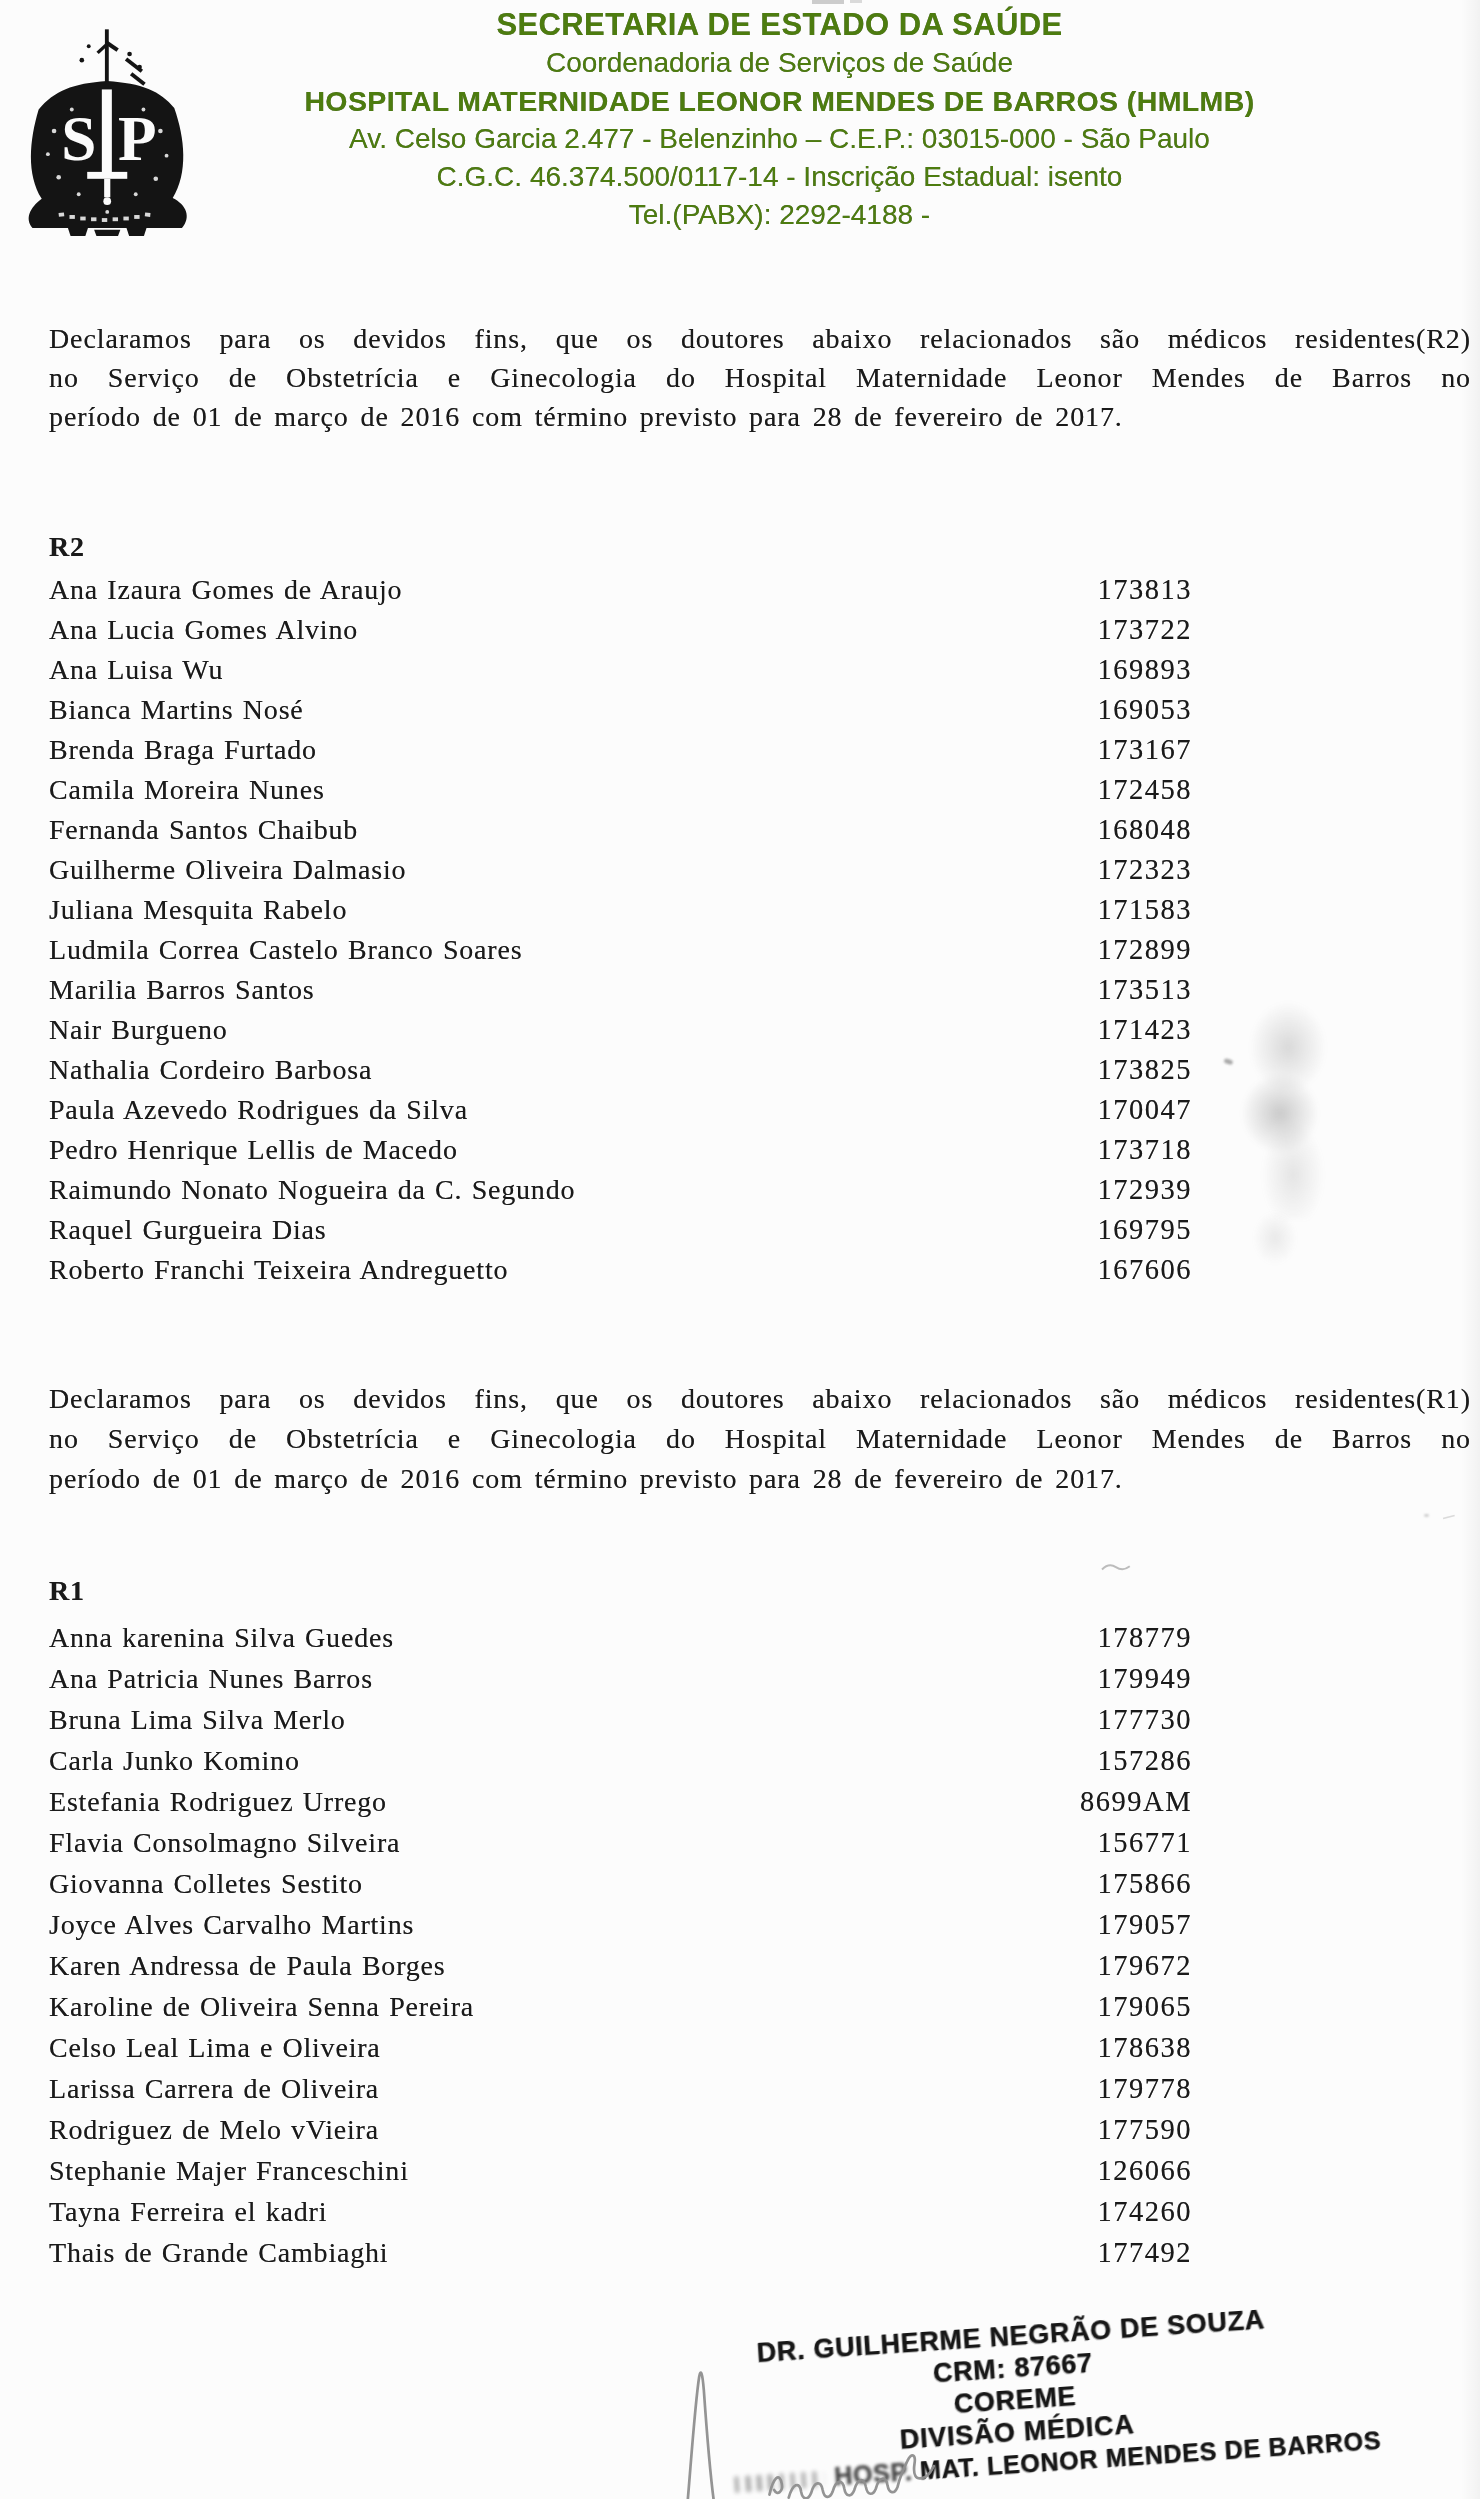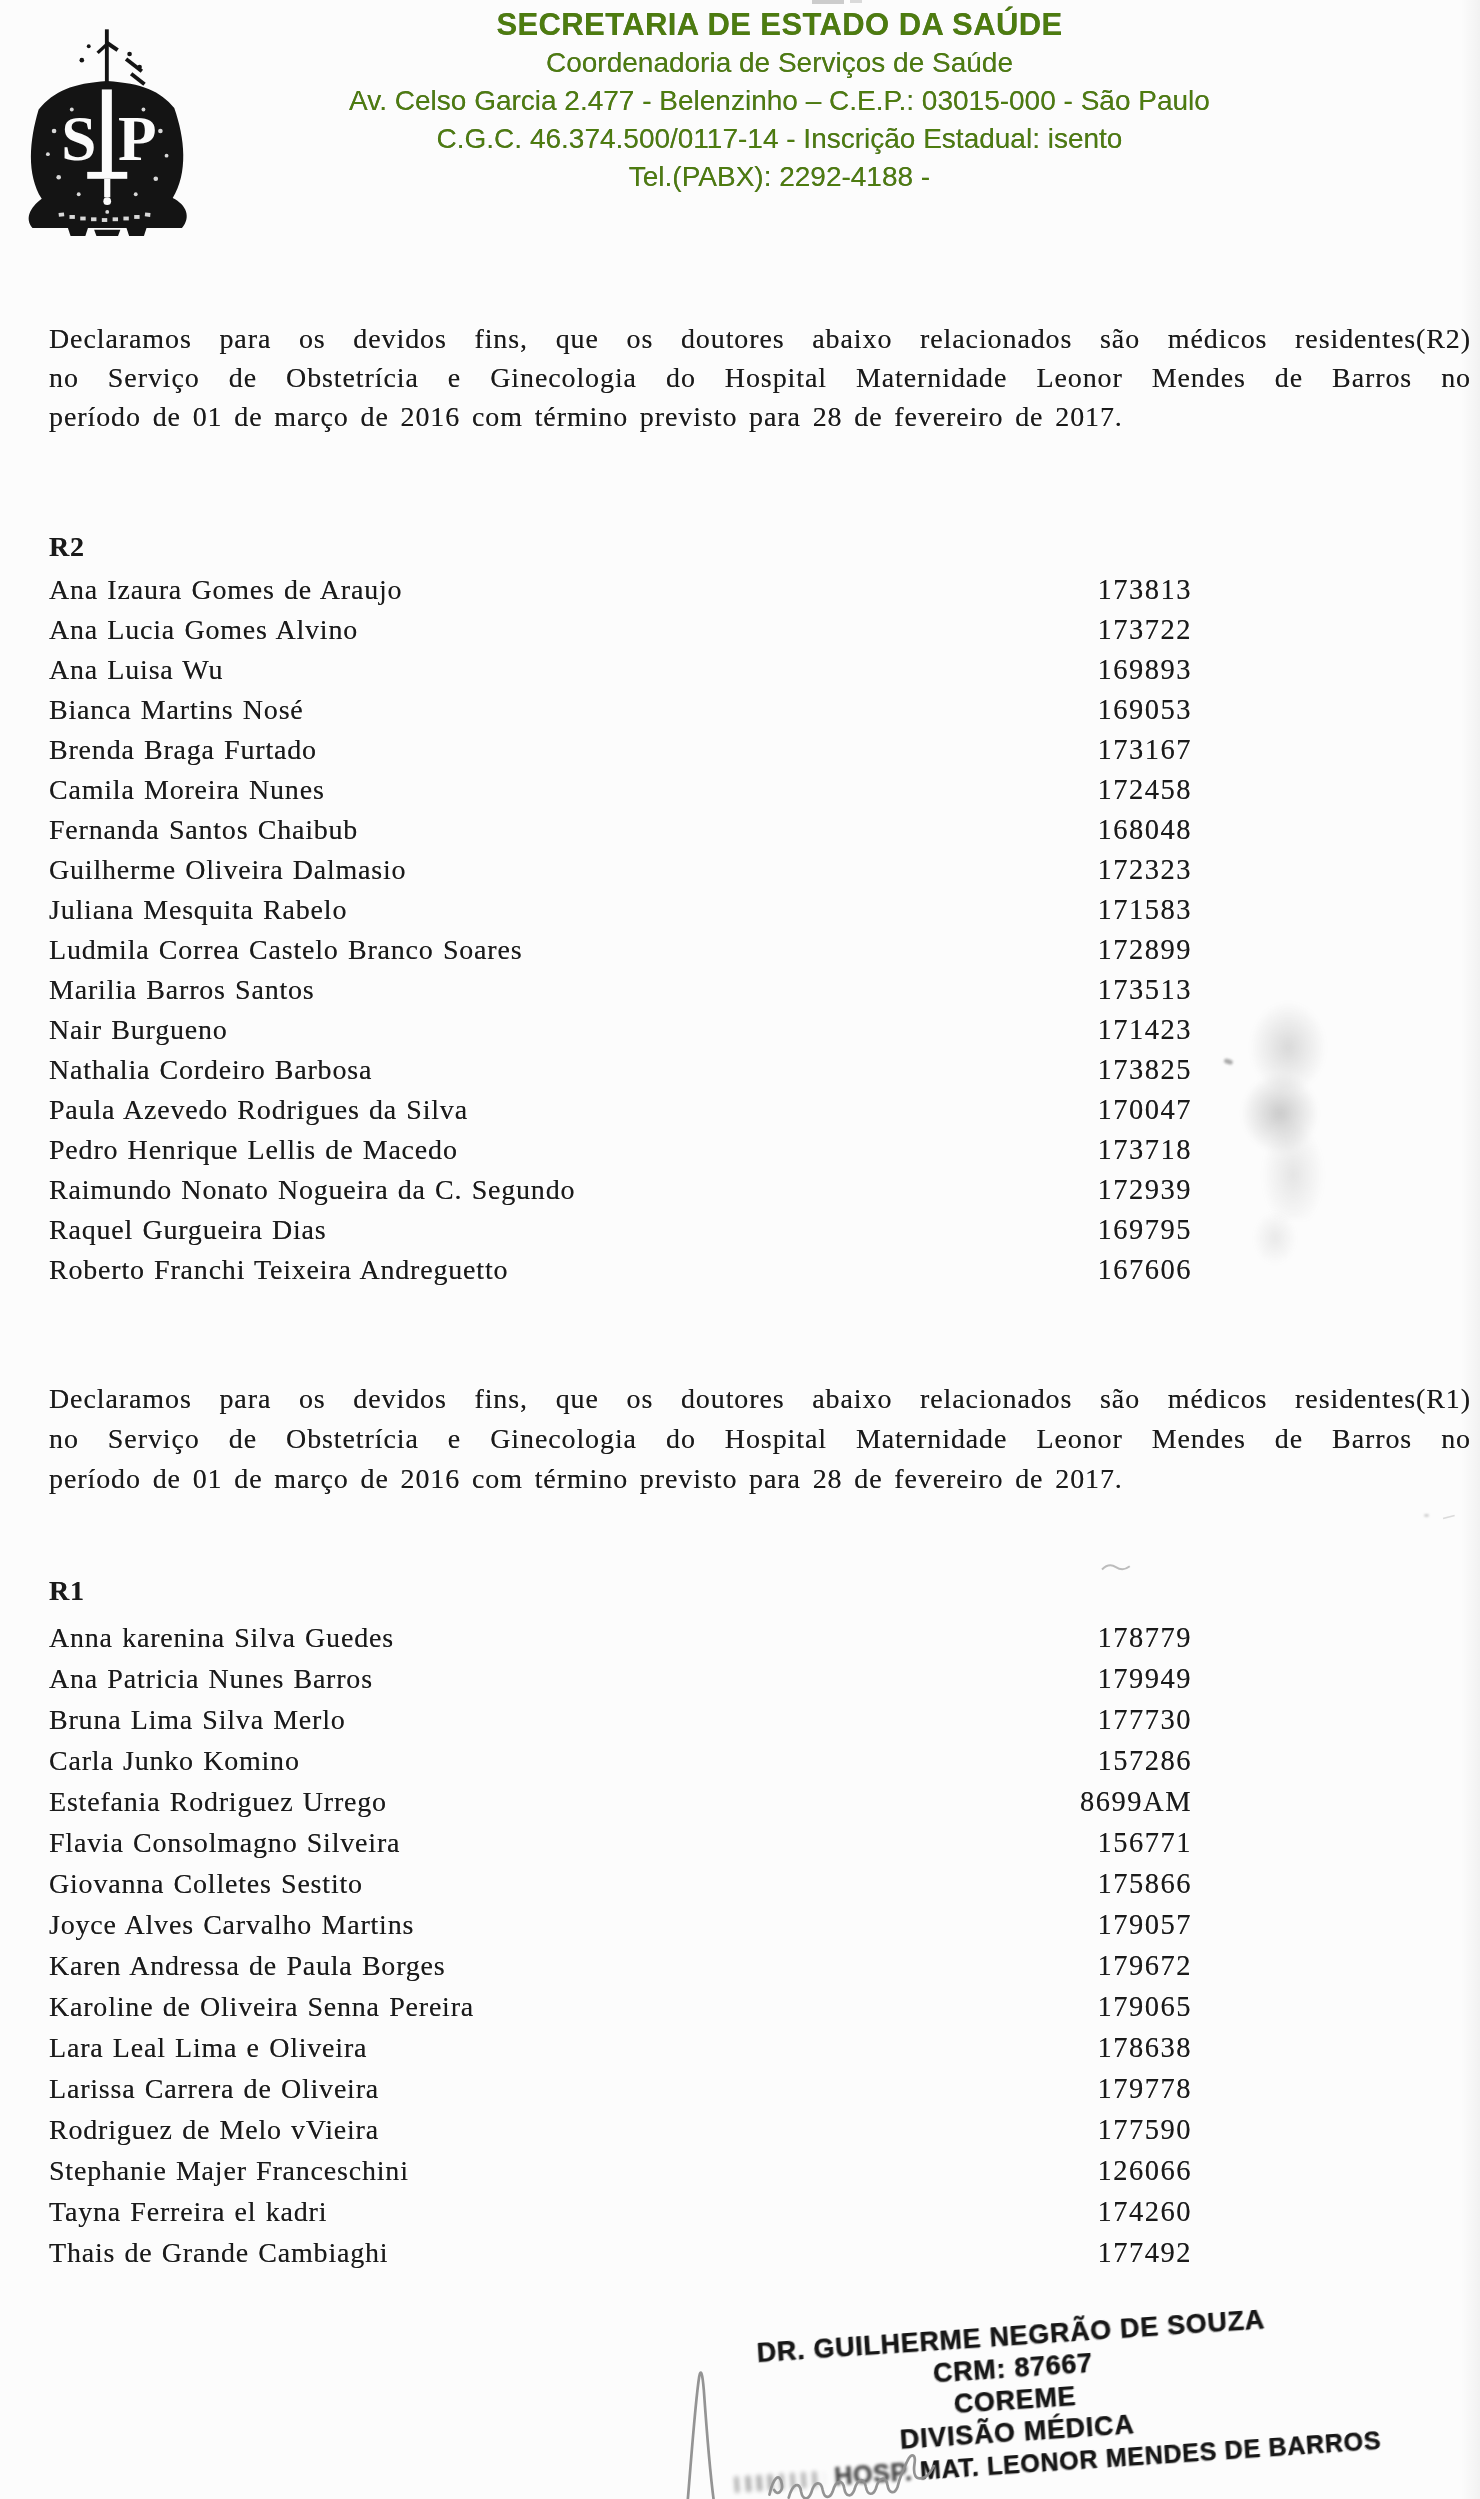--- a/index.html
+++ b/index.html
@@ -149,20 +149,21 @@
         <circle cx="168" cy="112" r="2.5"></circle>
       <circle cx="84" cy="222" r="2.5"></circle>
         <circle cx="158" cy="222" r="2.5"></circle>
       <circle cx="121" cy="245" r="2.5"></circle>
     </g>
   </svg>
 
   <div class="letterhead-text ink">
     <div class="lh1">SECRETARIA DE ESTADO DA SAÚDE</div>
     <div class="lh2">Coordenadoria de Serviços de Saúde</div>
+    <div class="lh3">HOSPITAL MATERNIDADE LEONOR MENDES DE BARROS (HMLMB)</div>
     <div class="lh4">Av. Celso Garcia 2.477 - Belenzinho – C.E.P.: 03015-000 - São Paulo</div>
     <div class="lh5">C.G.C. 46.374.500/0117-14  -  Inscrição Estadual: isento</div>
     <div class="lh6">Tel.(PABX): 2292-4188  -</div>
   </div>
 
   <section class="para ink" id="para-r2">
     <div class="jl">Declaramos para os devidos fins, que os doutores abaixo relacionados são médicos residentes(R2)</div>
     <div class="jl">no Serviço de Obstetrícia e Ginecologia do Hospital Maternidade Leonor Mendes de Barros no</div>
     <div class="ll">período de 01 de março de 2016 com término previsto para 28 de fevereiro de 2017.</div>
   </section>
@@ -285,21 +286,21 @@
       </div>
       <div class="row">
         <span class="nm">Karen Andressa de Paula Borges</span>
         <span class="cd">179672</span>
       </div>
       <div class="row">
         <span class="nm">Karoline de Oliveira Senna Pereira</span>
         <span class="cd">179065</span>
       </div>
       <div class="row">
-        <span class="nm">Lara Leal Lima e Oliveira</span>
+        <span class="nm">Celso Leal Lima e Oliveira</span>
         <span class="cd">178638</span>
       </div>
       <div class="row">
         <span class="nm">Larissa Carrera de Oliveira</span>
         <span class="cd">179778</span>
       </div>
       <div class="row">
         <span class="nm">Rodriguez de Melo vVieira</span>
         <span class="cd">177590</span>
       </div>

